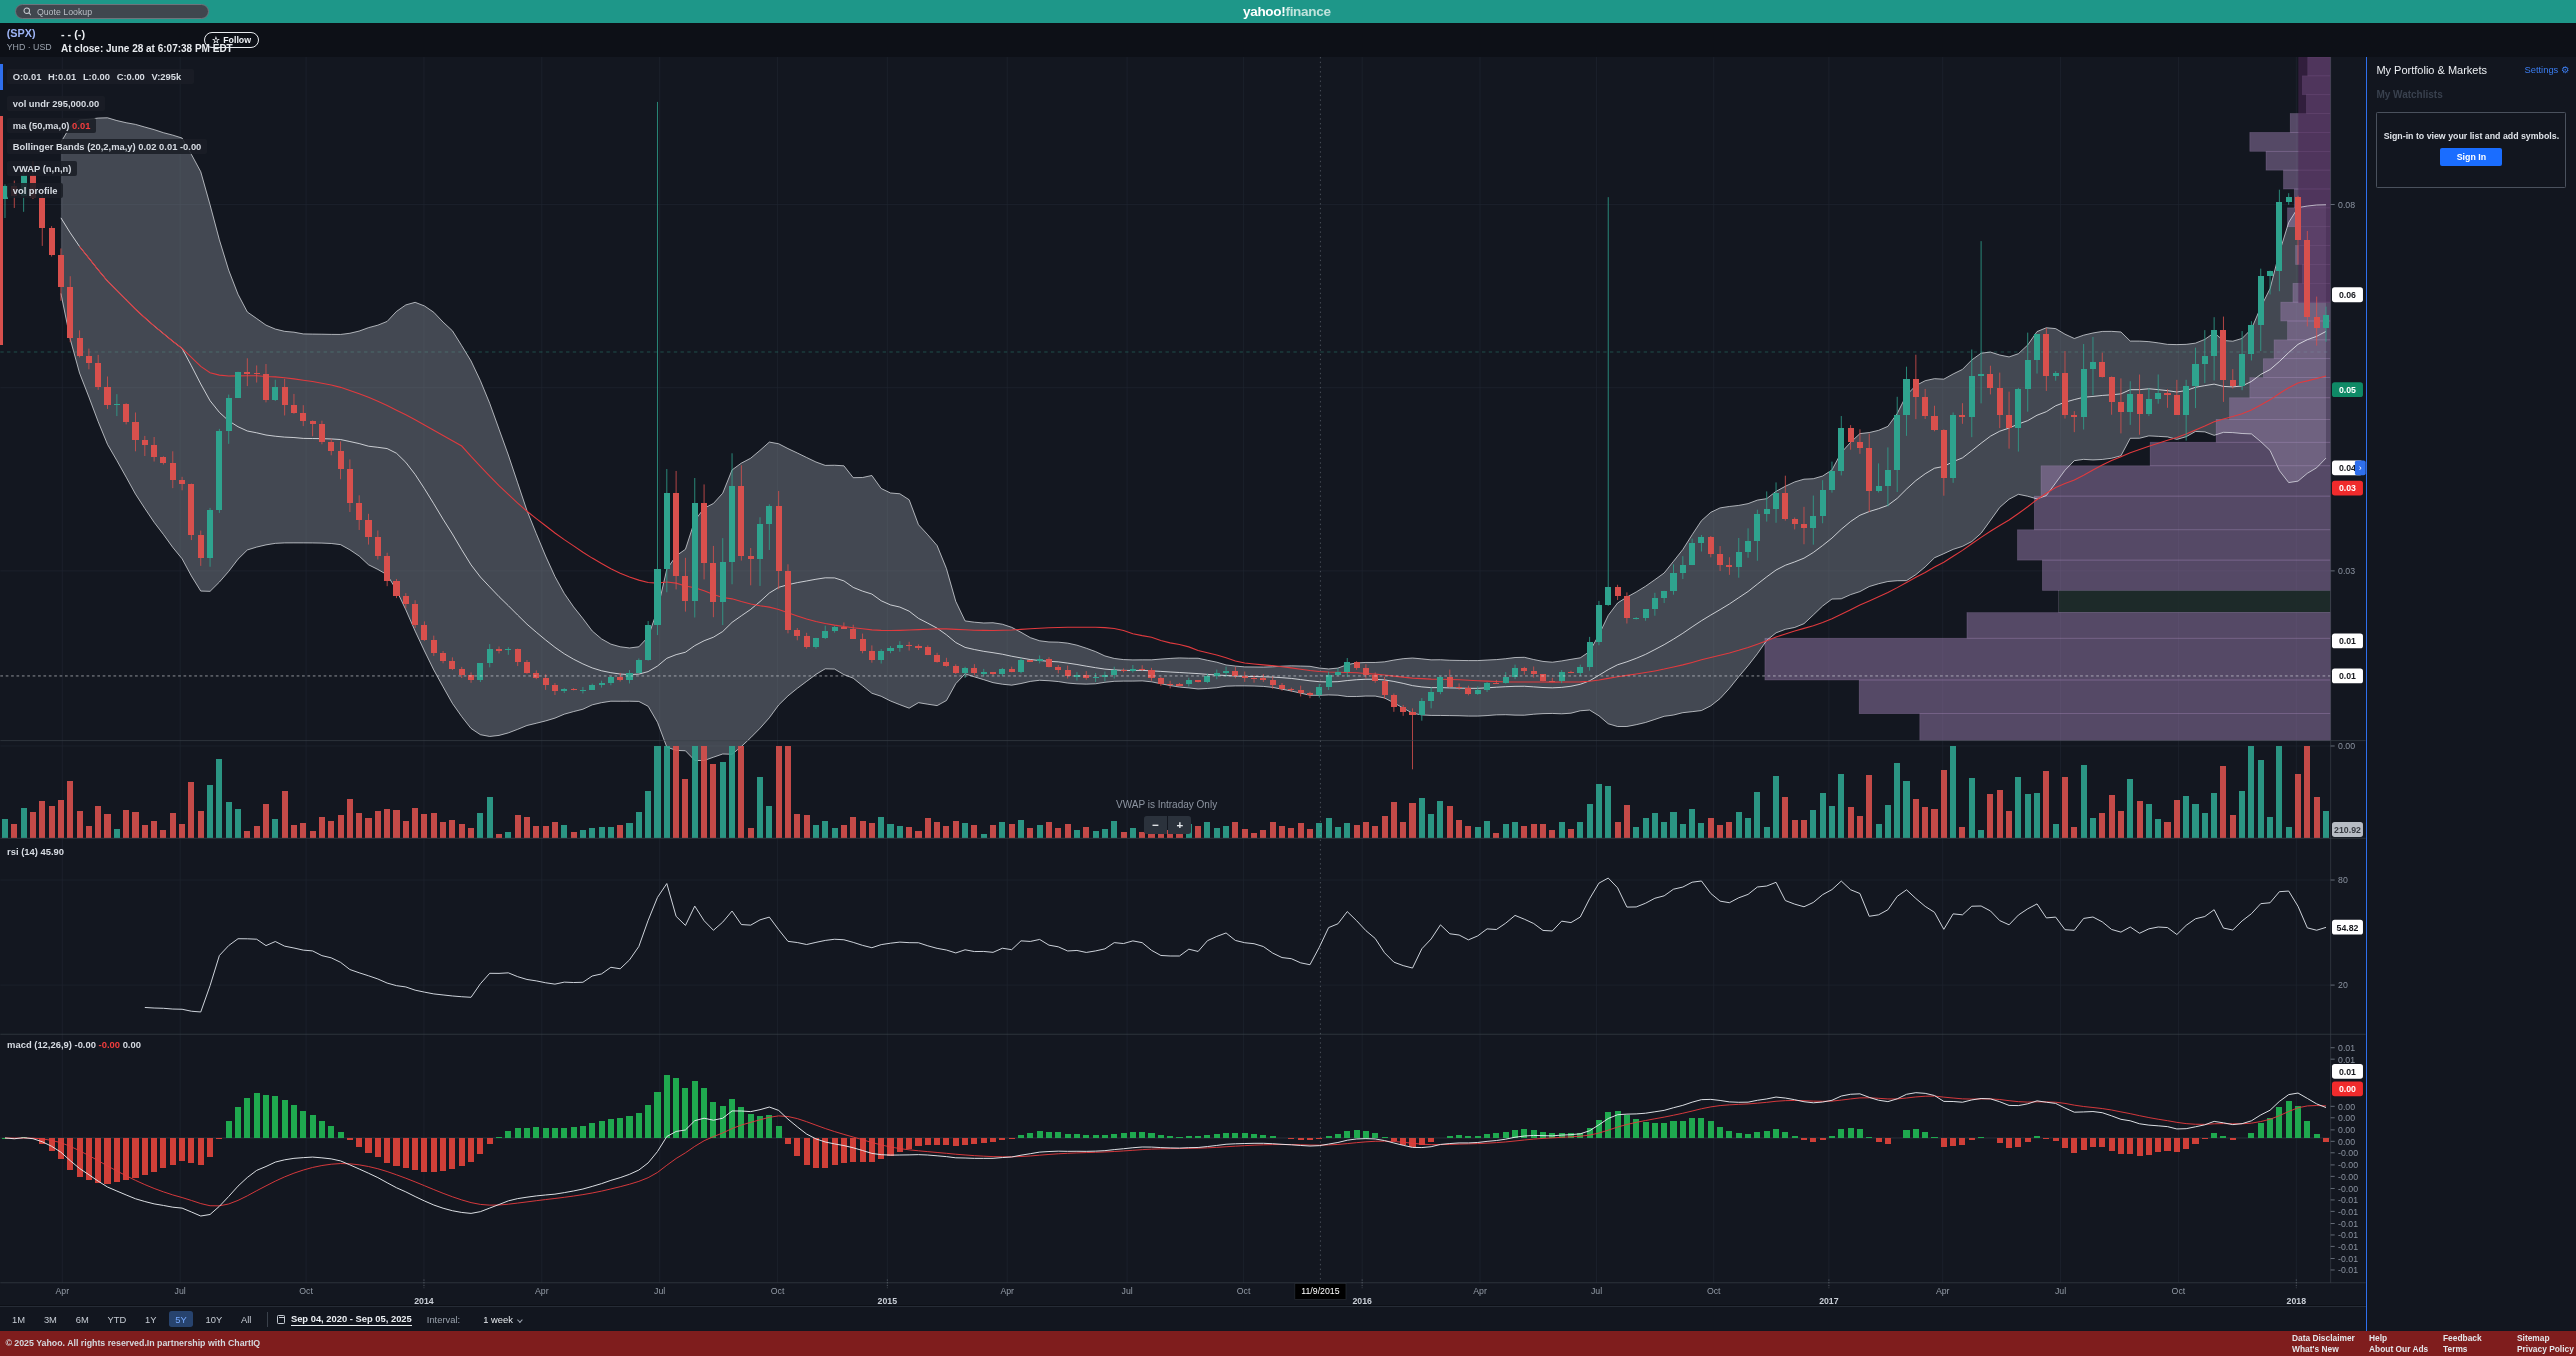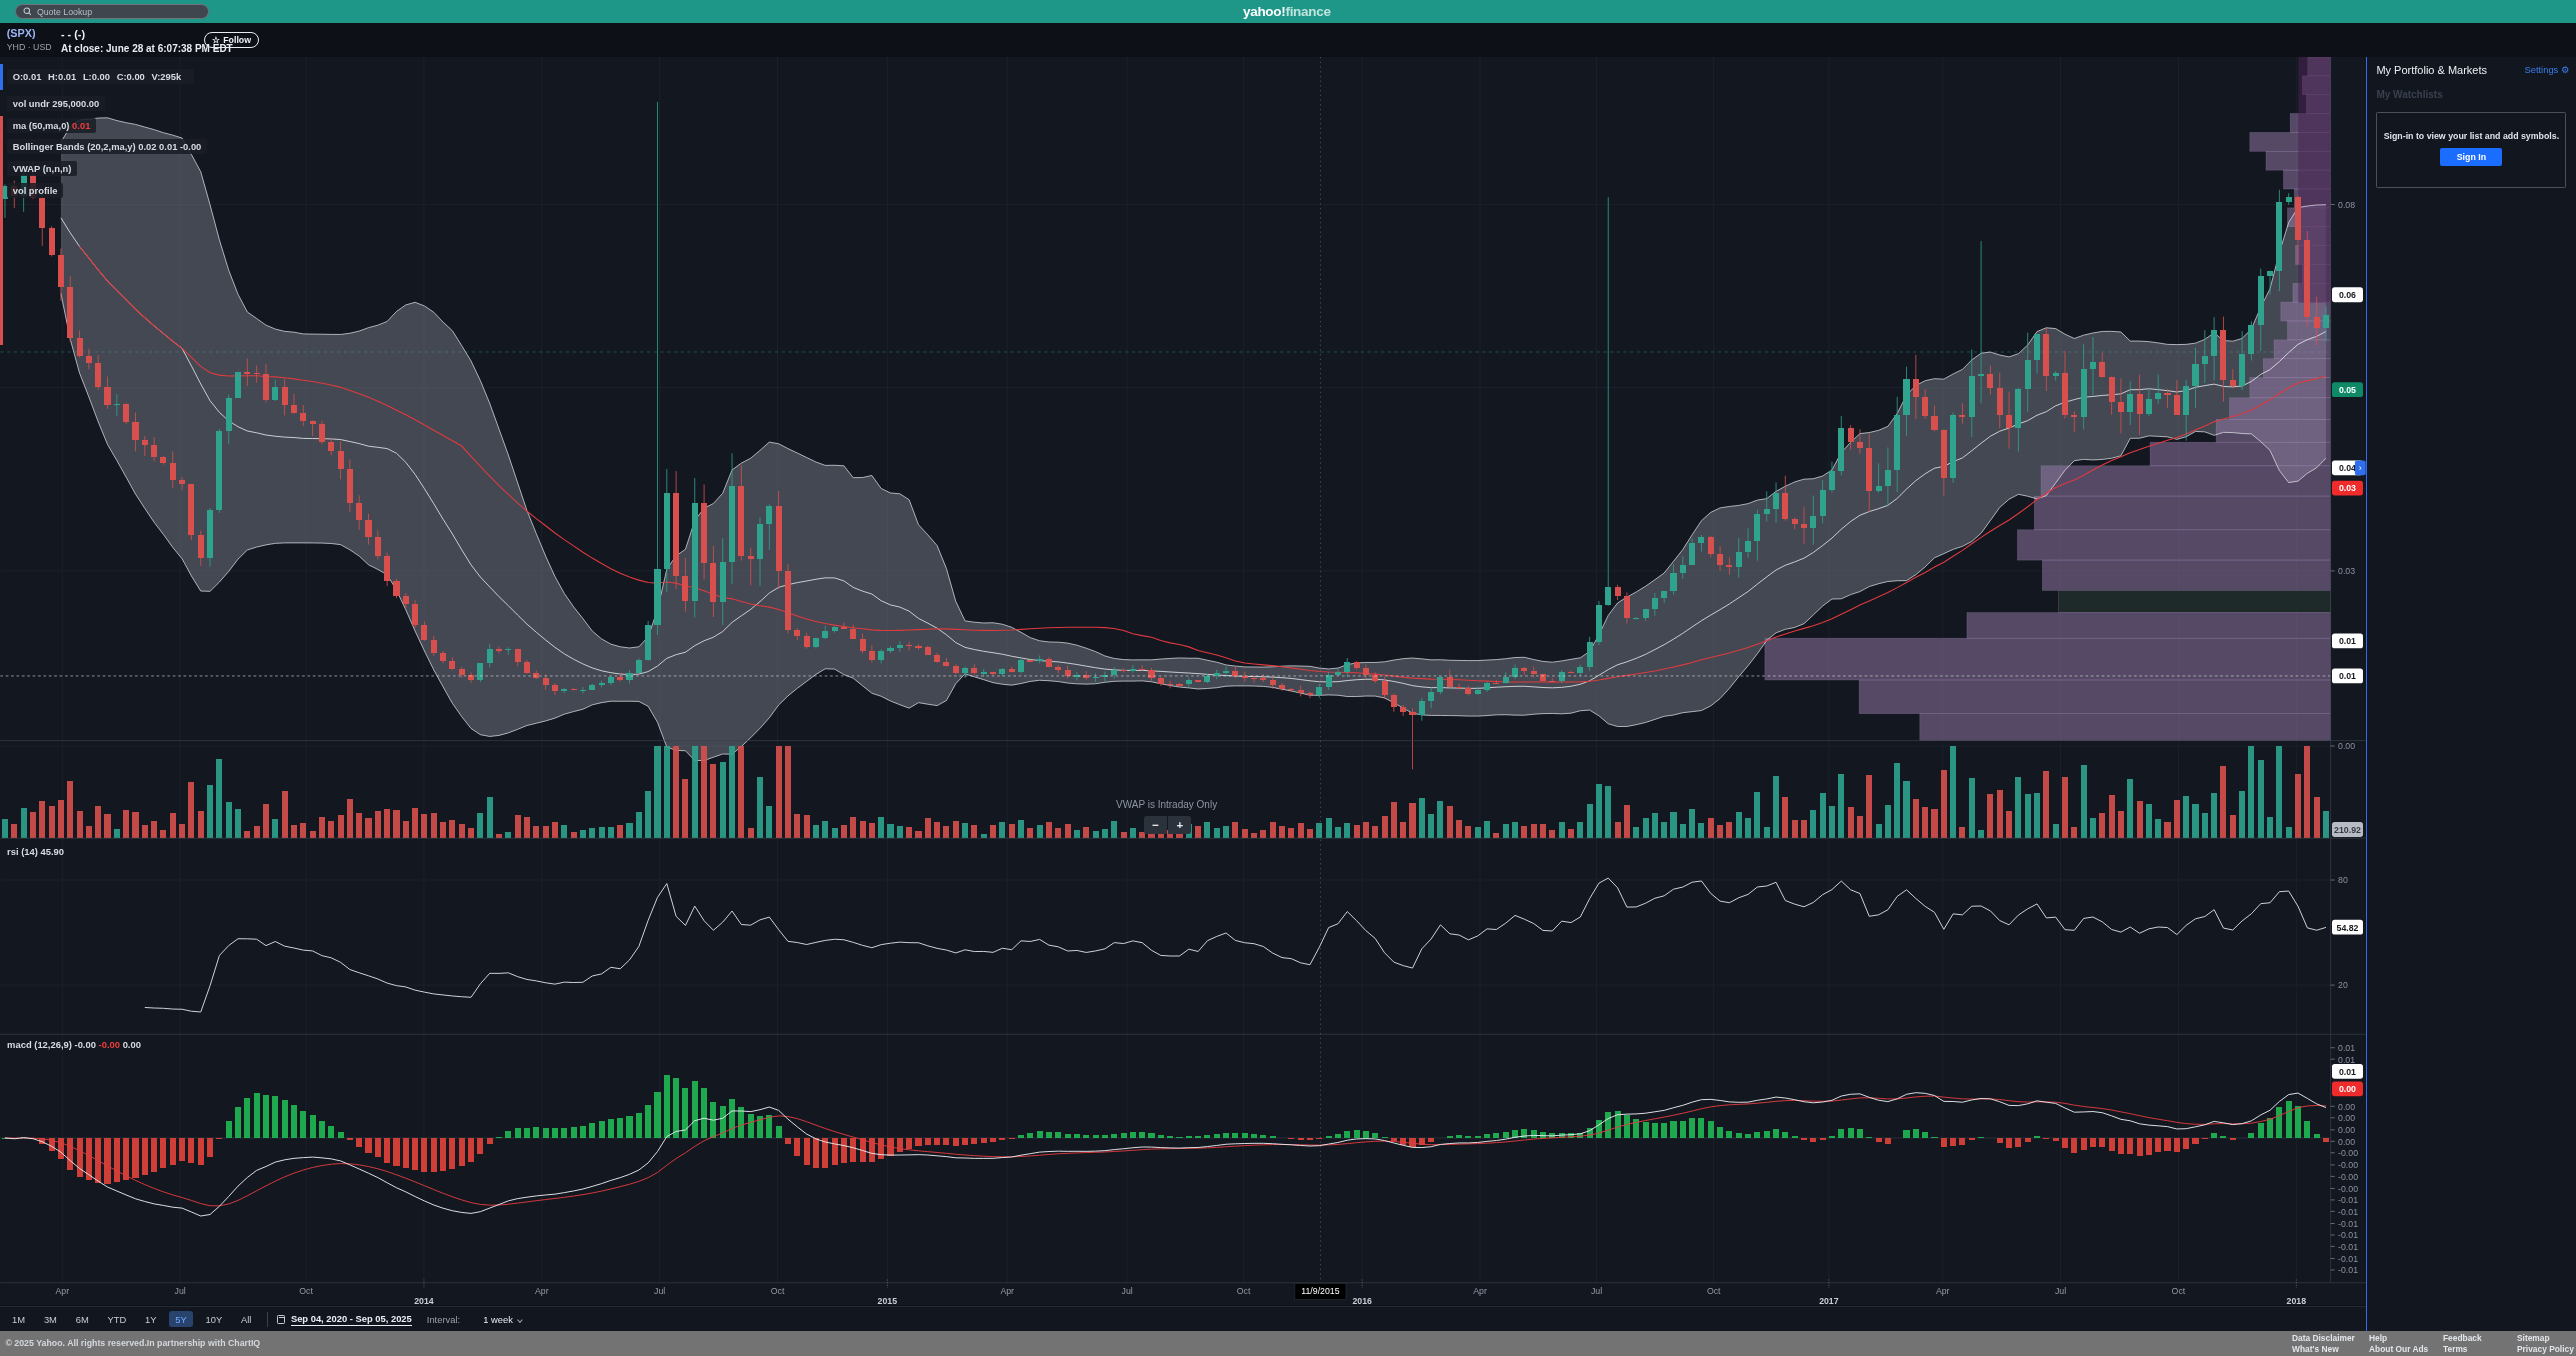--- a/index.html
+++ b/index.html
@@ -72,21 +72,21 @@
   .rb-div { width:0.7px; height:15px; background:#3a414b; margin:0 9.4px; }
   .rb-date { color:#eceff3; font-weight:bold; border-bottom:1.3px solid #eceff3; padding-bottom:0.7px; cursor:pointer; }
   .rb-cal { width:8px; height:8.8px; border:1.3px solid #c6ccd4; border-radius:1.3px; margin-right:5.4px; position:relative; }
   .rb-cal:before { content:""; position:absolute; left:0.7px; right:0.7px; top:1.3px; height:1.3px; background:#c6ccd4; }
   .rb-interval-label { color:#9aa2ad; margin-left:15px; }
   .rb-interval { color:#e6e9ed; margin-left:23px; cursor:pointer; }
   .caret-sm { display:inline-block; width:4px; height:4px; border-right:1.3px solid #9aa2ad;
               border-bottom:1.3px solid #9aa2ad; transform:rotate(45deg) translateY(-1.3px); margin-left:4px; }
 
   
-  .footer { position:absolute; left:0; top:1331px; width:2576px; height:25px; background:#737373; }
+  .footer { position:absolute; left:0; top:1331px; width:2576px; height:25px; background:#7f1d1d; }
   .f-copy { position:absolute; left:5.4px; top:7.4px; font-size:8.8px; font-weight:bold; color:#d4d8dd; }
   .f-col { position:absolute; top:2px; font-size:8.4px; font-weight:bold; color:#e3e6ea; line-height:10.8px; }
   .f-col div { cursor:pointer;padding-left:33px; }
 </style>
 </head>
 <body>
 
 <div class="page">
 
   <div class="topbar">

